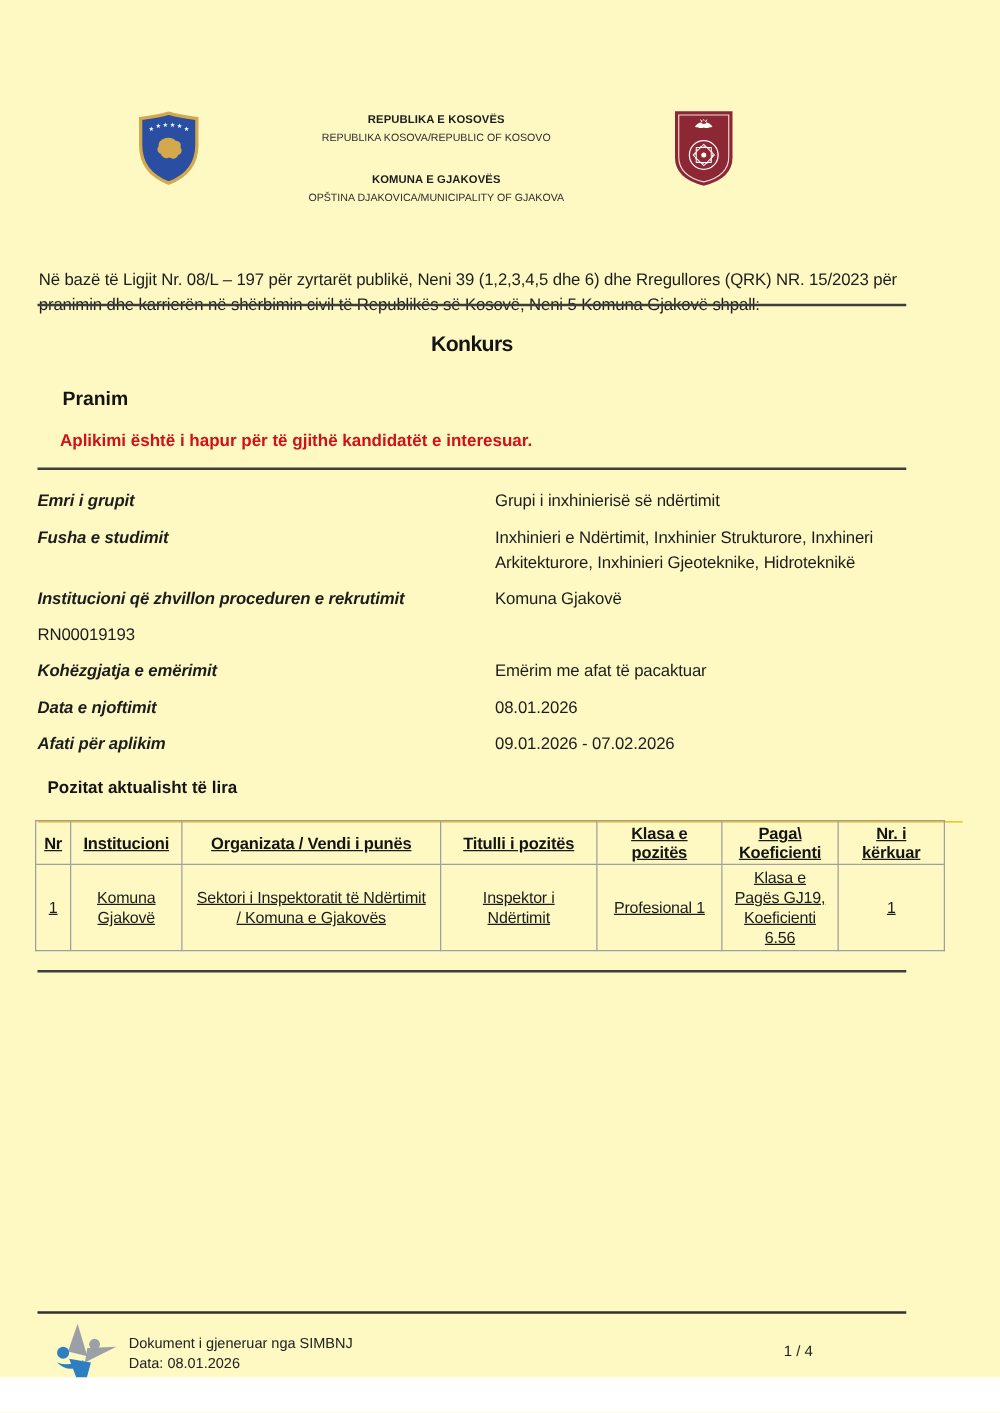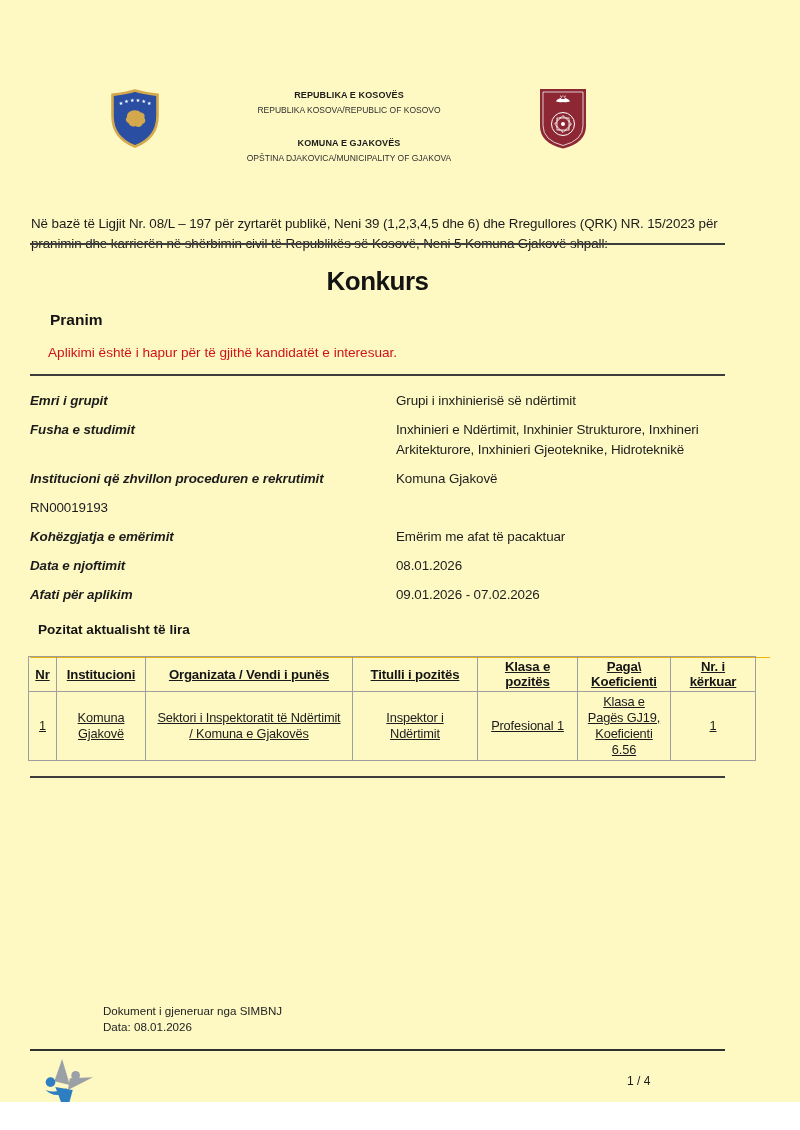--- a/index.html
+++ b/index.html
@@ -15,44 +15,44 @@
   .h-sub{font-size:8.5px;line-height:15px;color:#2e2e2e;margin:0;}
   .h-gap{height:17px;}
 
   
   .intro{position:absolute;left:31px;top:201px;width:718px;font-size:13.4px;line-height:19.5px;letter-spacing:-.1px;}
 
   .rule{position:absolute;left:30px;width:695px;height:2px;background:#3d3d3d;}
   #rule1{top:243px;} #rule2{top:374px;} #rule3{top:776px;} #rule-footer{top:1049px;background:#303030;}
 
   .title{position:absolute;left:30px;top:266px;width:695px;text-align:center;
-         font-size:26px;font-weight:bold;letter-spacing:-.5px;color:#141414;}
+         font-size:17px;font-weight:bold;letter-spacing:-.5px;color:#141414;}
   .subtitle{position:absolute;left:50px;top:311px;font-size:15.5px;font-weight:bold;color:#141414;}
-  .notice{position:absolute;left:48px;top:345px;font-size:13.6px;font-weight:normal;color:#d01217;}
+  .notice{position:absolute;left:48px;top:345px;font-size:13.6px;font-weight:bold;color:#d01217;}
 
   
   .details{position:absolute;left:30px;top:391px;width:732px;}
   .detail-row{display:flex;margin-bottom:9px;}
   .detail-label{flex:none;width:366px;font-weight:bold;font-size:13.4px;line-height:20px;letter-spacing:-.1px;font-style:italic;}
   .detail-value{flex:1;font-size:13.4px;line-height:20px;letter-spacing:-.1px;}
 
   .positions-heading{position:absolute;left:30px;top:622px;width:732px;
         border-bottom:1px solid #eab308;padding:0 0 20px 8px;
         font-weight:bold;font-size:13.6px;color:#141414;}
 
   
   .jobs-table{position:absolute;left:28px;top:656px;border-collapse:collapse;table-layout:fixed;text-decoration:underline;}
   .jobs-table th,.jobs-table td{border:1px solid #9f9f9f;text-align:center;vertical-align:middle;
         padding:2px 5px;white-space:pre-line;letter-spacing:-.15px;overflow:hidden;}
   .jobs-table th{font-weight:bold;font-size:13.2px;height:30px;line-height:15px;color:#141414;}
   .jobs-table td{font-size:12.8px;height:62px;line-height:16px;}
 
   
   #simbnj-logo{position:absolute;left:36px;top:1058px;}
-  .footer-text{position:absolute;left:103px;top:1003px;font-size:11.6px;line-height:15.5px;color:#222;}
+  .footer-text{position:absolute;left:103px;top:1067px;font-size:11.6px;line-height:15.5px;color:#222;}
   .page-num{position:absolute;left:627px;top:1074px;font-size:12px;color:#1c1c1c;}
 </style>
 </head>
 <body>
 
 <div class="page">
 
   <div class="emblem" id="coat-left">
     <svg width="50" height="59" viewBox="0 0 50 59">
       <path d="M25 1.5 C33 4 43 5.2 47.5 5.8 L47.5 27 C47.5 44 38 52.5 25 57.5 C12 52.5 2.5 44 2.5 27 L2.5 5.8 C7 5.2 17 4 25 1.5 Z" fill="#2a4fa2" stroke="#d4a94e" stroke-width="2.6"></path>

